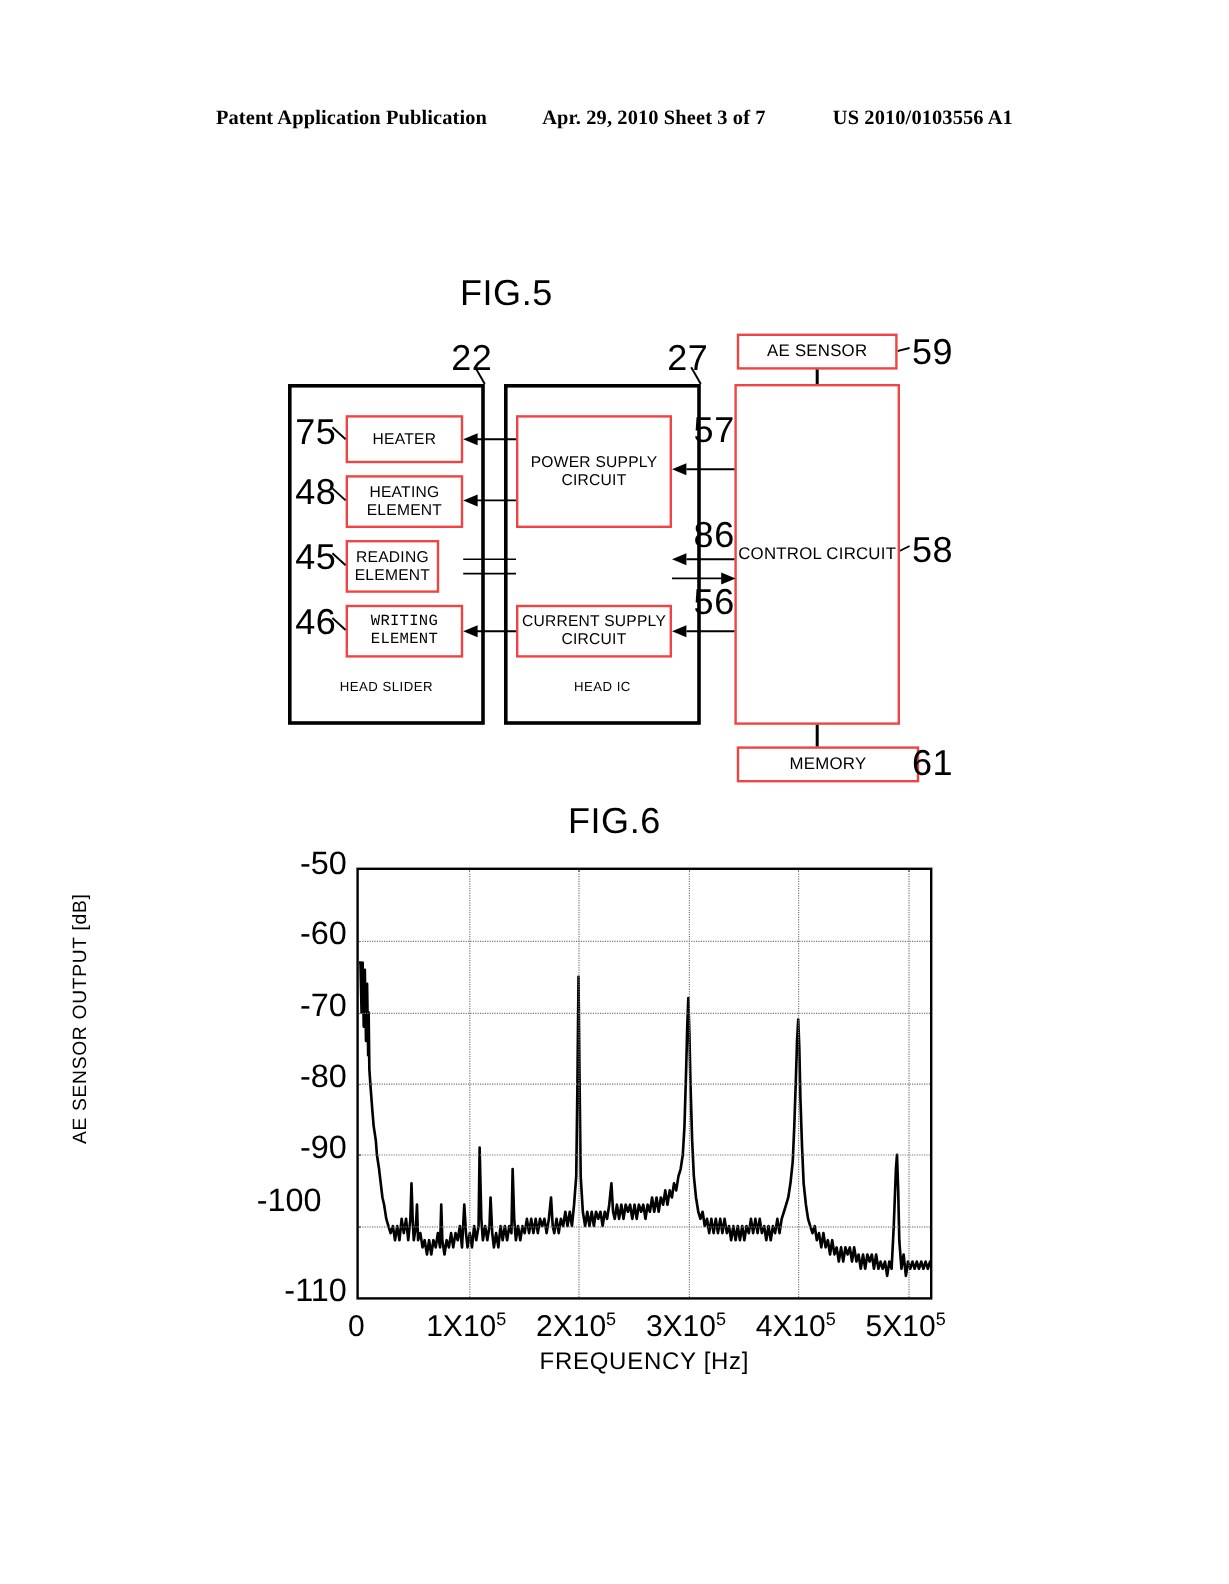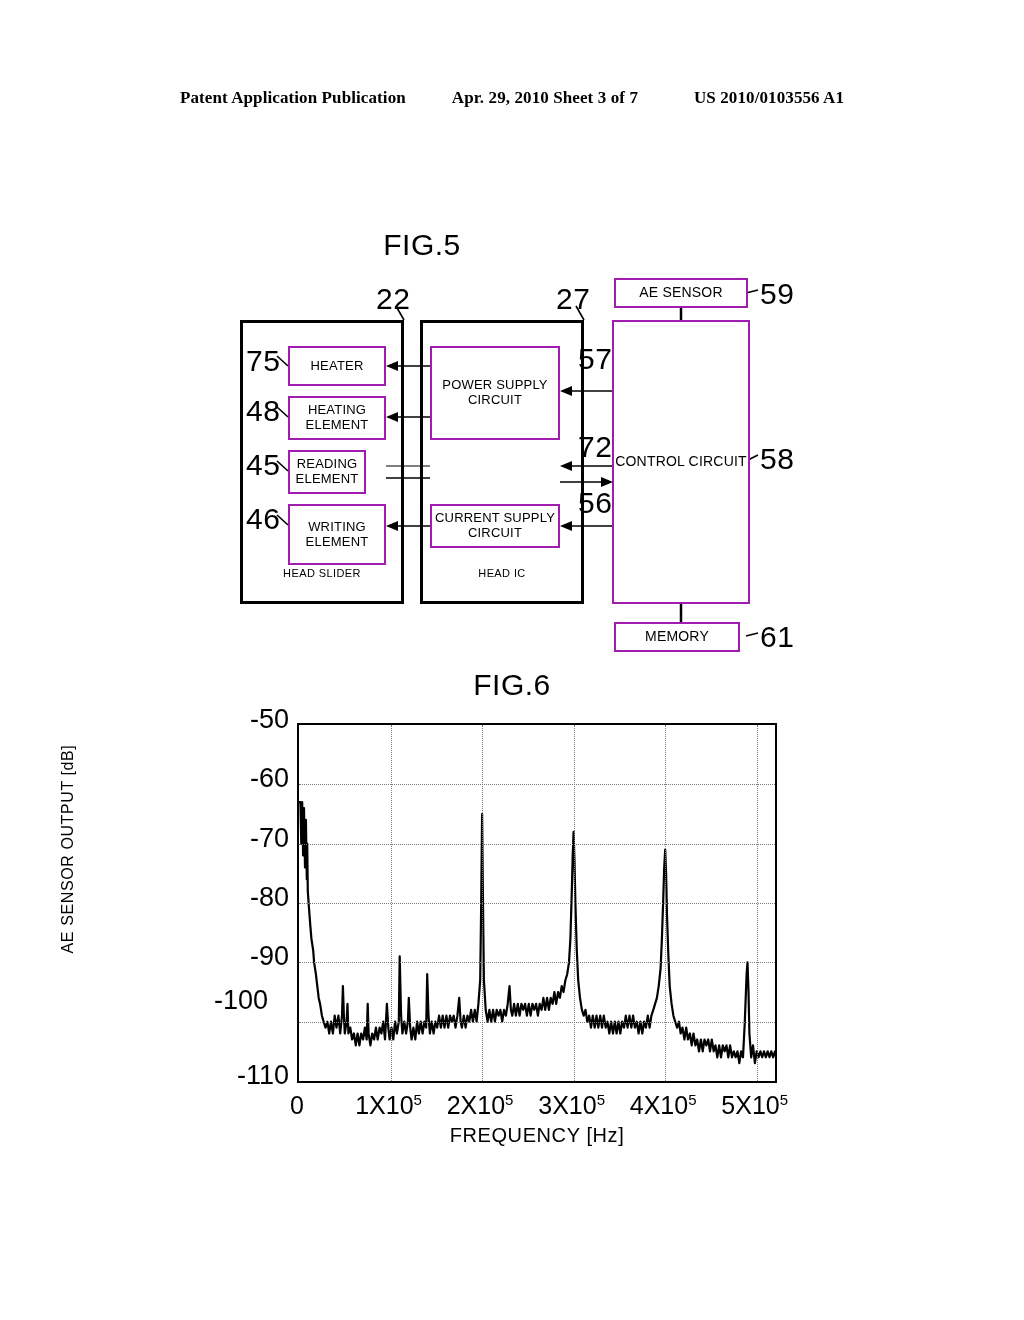--- a/index.html
+++ b/index.html
@@ -46,21 +46,21 @@
 
   
   #fig5 {
     position: absolute;
     left: 0; top: 260px;
     width: 1024px; height: 400px;
   }
   .box {
     position: absolute;
     box-sizing: border-box;
-    border: 2px solid #a21caf;
+    border: 2px solid #ef4444;
     background: #fff;
     display: flex;
     align-items: center;
     justify-content: center;
     text-align: center;
     font-size: 13px;
     line-height: 1.12;
     letter-spacing: 0.2px;
   }
   .outer {
@@ -164,21 +164,21 @@
 
   <div class="box" style="left:288px; top:86px; width:98px; height:40px;">
     <span>HEATER</span>
   </div>
   <div class="box" style="left:288px; top:136px; width:98px; height:44px;">
     <span>HEATING ELEMENT</span>
   </div>
   <div class="box" style="left:288px; top:190px; width:78px; height:44px;">
     <span>READING ELEMENT</span>
   </div>
-  <div class="box" style="left:288px; top:244px; width:98px; height:61px;">
+  <div class="box" style="left:288px; top:244px; width:98px; height:44px;font-family:Liberation Mono, monospace;">
     <span>WRITING ELEMENT</span>
   </div>
 
   <span class="refnum" style="left:246px; top:84px;">75</span>
   <span class="refnum" style="left:246px; top:134px;">48</span>
   <span class="refnum" style="left:246px; top:188px;">45</span>
   <span class="refnum" style="left:246px; top:242px;">46</span>
   <span class="refnum" style="left:376px; top:22px;">22</span>
 
   <svg style="position:absolute; left:0; top:0;" width="1024" height="400">
@@ -201,35 +201,35 @@
   </div>
 
   <div class="box" style="left:430px; top:86px; width:130px; height:94px;">
     <span>POWER SUPPLY CIRCUIT</span>
   </div>
   <div class="box" style="left:430px; top:244px; width:130px; height:44px;">
     <span>CURRENT SUPPLY CIRCUIT</span>
   </div>
 
   <span class="refnum" style="left:578px; top:82px;">57</span>
-  <span class="refnum" style="left:578px; top:170px;">72</span>
+  <span class="refnum" style="left:578px; top:170px;">86</span>
   <span class="refnum" style="left:578px; top:226px;">56</span>
   <span class="refnum" style="left:556px; top:22px;">27</span>
 
   <div class="box" style="left:612px; top:60px; width:138px; height:284px; font-size:14px;">
     <span>CONTROL CIRCUIT</span>
   </div>
   <span class="refnum" style="left:760px; top:182px;">58</span>
 
   <div class="box" style="left:614px; top:18px; width:134px; height:30px; font-size:14px;">
     <span>AE SENSOR</span>
   </div>
   <span class="refnum" style="left:760px; top:17px;">59</span>
 
-  <div class="box" style="left:614px; top:362px; width:126px; height:30px; font-size:14px;">
+  <div class="box" style="left:614px; top:362px; width:152px; height:30px; font-size:14px;">
     <span>MEMORY</span>
   </div>
   <span class="refnum" style="left:760px; top:360px;">61</span>
 
   <svg style="position:absolute; left:0; top:0;" width="1024" height="400">
 
     <line x1="681" y1="48" x2="681" y2="60" stroke="#000" stroke-width="2.5"></line>
 
     <line x1="681" y1="344" x2="681" y2="362" stroke="#000" stroke-width="2.5"></line>
 

